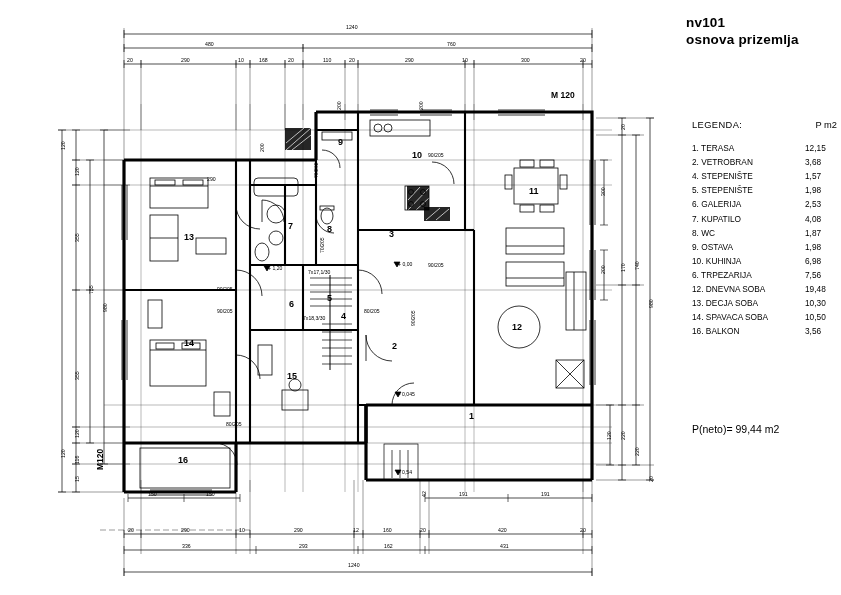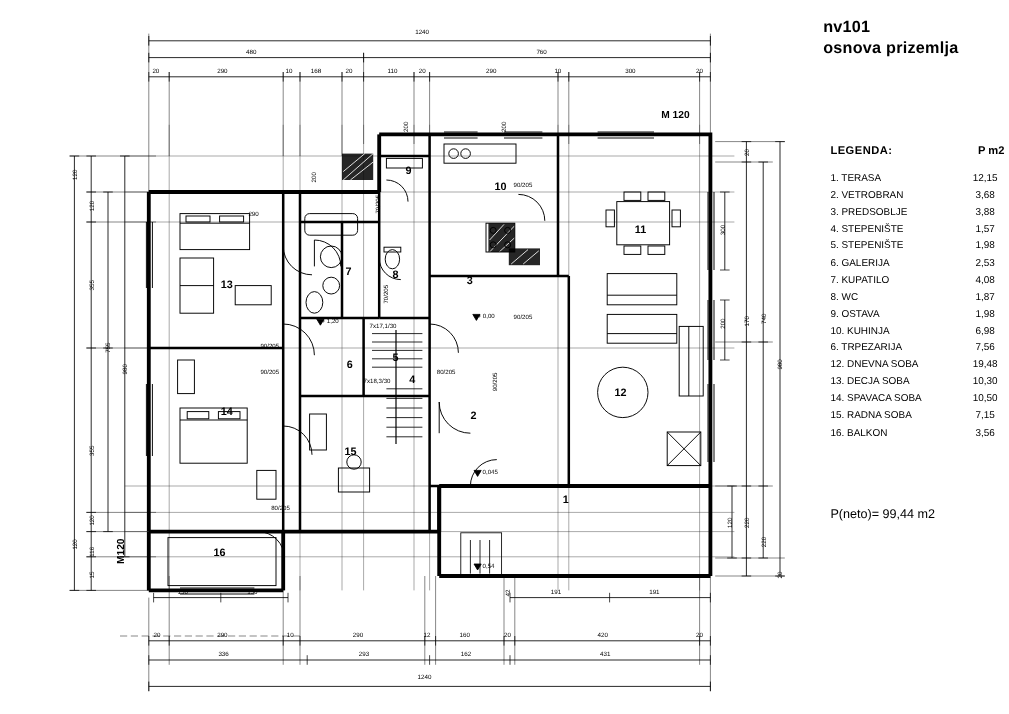--- a/index.html
+++ b/index.html
@@ -40,37 +40,37 @@
   }
   #legend {
     position: absolute;
     left: 692px;
     top: 118px;
     width: 145px;
     font-size: 8.3px;
     line-height: 14.1px;
   }
   #legend .legend-head {
-    font-weight: bold;
+    font-weight: normal;
     font-size: 9.3px;
     display: flex;
     justify-content: space-between;
     margin-bottom: 9px;
   }
   #legend .legend-head .lh-left { letter-spacing: 0.4px; }
   #legend .legend-row {
     display: flex;
     justify-content: space-between;
   }
   #legend .legend-row .l-name {
     white-space: nowrap;
   }
   #legend .legend-row .l-area {
     width: 32px;
-    text-align: center;
+    text-align: left;
   }
   #areas {
     position: absolute;
     left: 692px;
     top: 416px;
     font-size: 10.5px;
     line-height: 26px;
   }
   
   .lbl {
@@ -556,25 +556,20 @@
       <span class="l-name"><span>1.</span>
       <span>TERASA</span></span>
       <span class="l-area">12,15</span>
     </div>
     <div class="legend-row">
       <span class="l-name"><span>2.</span>
       <span>VETROBRAN</span></span>
       <span class="l-area">3,68</span>
     </div>
     <div class="legend-row">
-      <span class="l-name"><span>3.</span>
-      <span>PREDSOBLJE</span></span>
-      <span class="l-area">3,88</span>
-    </div>
-    <div class="legend-row">
       <span class="l-name"><span>4.</span>
       <span>STEPENIŠTE</span></span>
       <span class="l-area">1,57</span>
     </div>
     <div class="legend-row">
       <span class="l-name"><span>5.</span>
       <span>STEPENIŠTE</span></span>
       <span class="l-area">1,98</span>
     </div>
     <div class="legend-row">
@@ -614,25 +609,20 @@
     </div>
     <div class="legend-row">
       <span class="l-name"><span>13.</span>
       <span>DECJA SOBA</span></span>
       <span class="l-area">10,30</span>
     </div>
     <div class="legend-row">
       <span class="l-name"><span>14.</span>
       <span>SPAVACA SOBA</span></span>
       <span class="l-area">10,50</span>
-    </div>
-    <div class="legend-row">
-      <span class="l-name"><span>15.</span>
-      <span>RADNA SOBA</span></span>
-      <span class="l-area">7,15</span>
     </div>
     <div class="legend-row">
       <span class="l-name"><span>16.</span>
       <span>BALKON</span></span>
       <span class="l-area">3,56</span>
     </div>
   </div>
 
   <div id="areas">
     <div>P(neto)= 99,44 m2</div>

